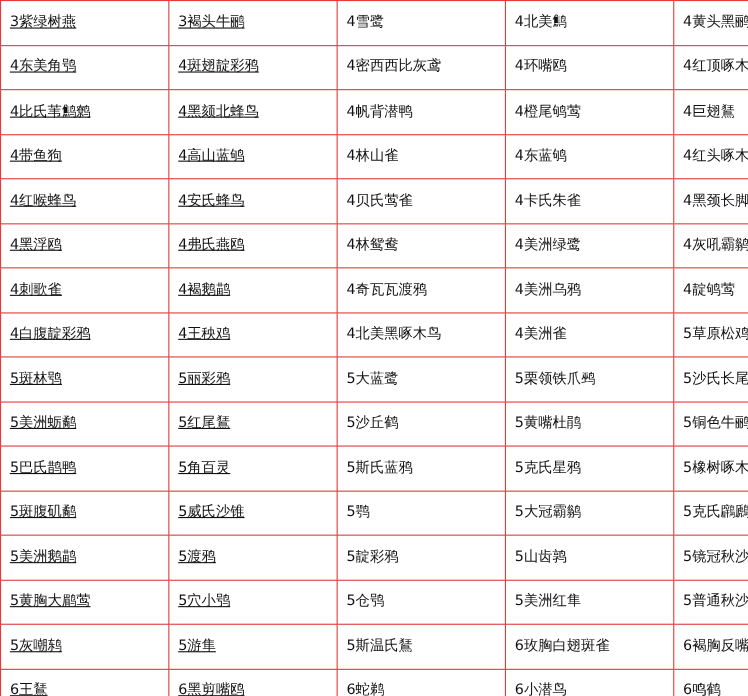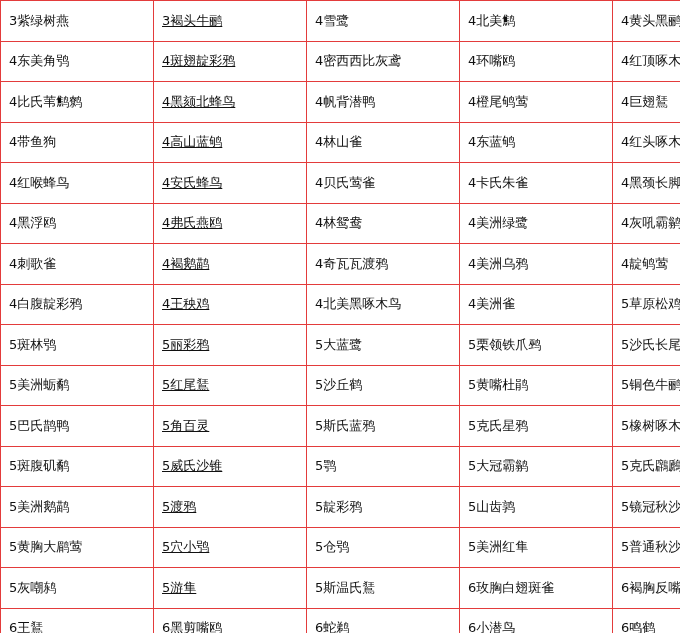--- a/index.html
+++ b/index.html
@@ -22,21 +22,21 @@
     height: 39.5px;
     padding: 0 8px;
     font-size: 13px;
     color: #111111;
     vertical-align: middle;
     white-space: nowrap;
     overflow: hidden;
     text-overflow: clip;
     line-height: 1.2;
   }
-  table.bird-table tr td:nth-child(1) { width: 136px; }
+  table.bird-table tr td:nth-child(1) { width: 136px; text-decoration: underline; }
   table.bird-table tr td:nth-child(2) { width: 136px; text-decoration: underline; }
   table.bird-table tr td:nth-child(3) { width: 136px; margin-left: 37px; }
   table.bird-table tr td:nth-child(4) { width: 136px; }
   table.bird-table tr td:nth-child(5) { width: 136px; }
 </style>
 </head>
 <body>
 
 <table class="bird-table">
   <tbody>

